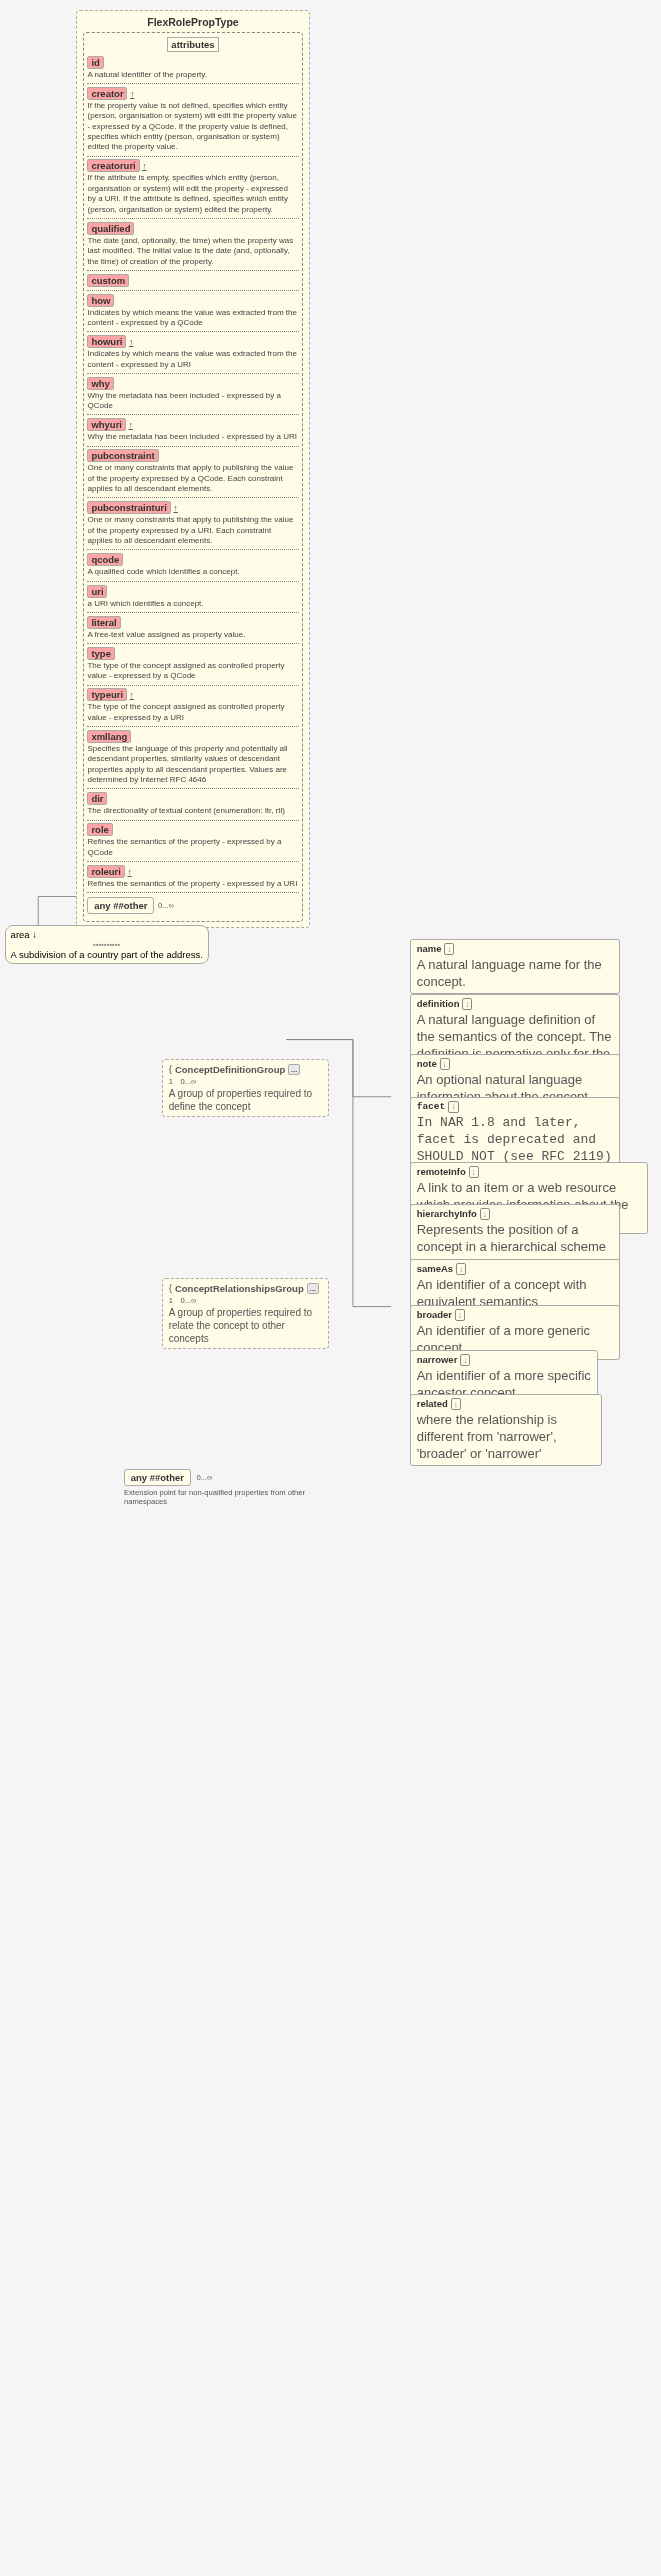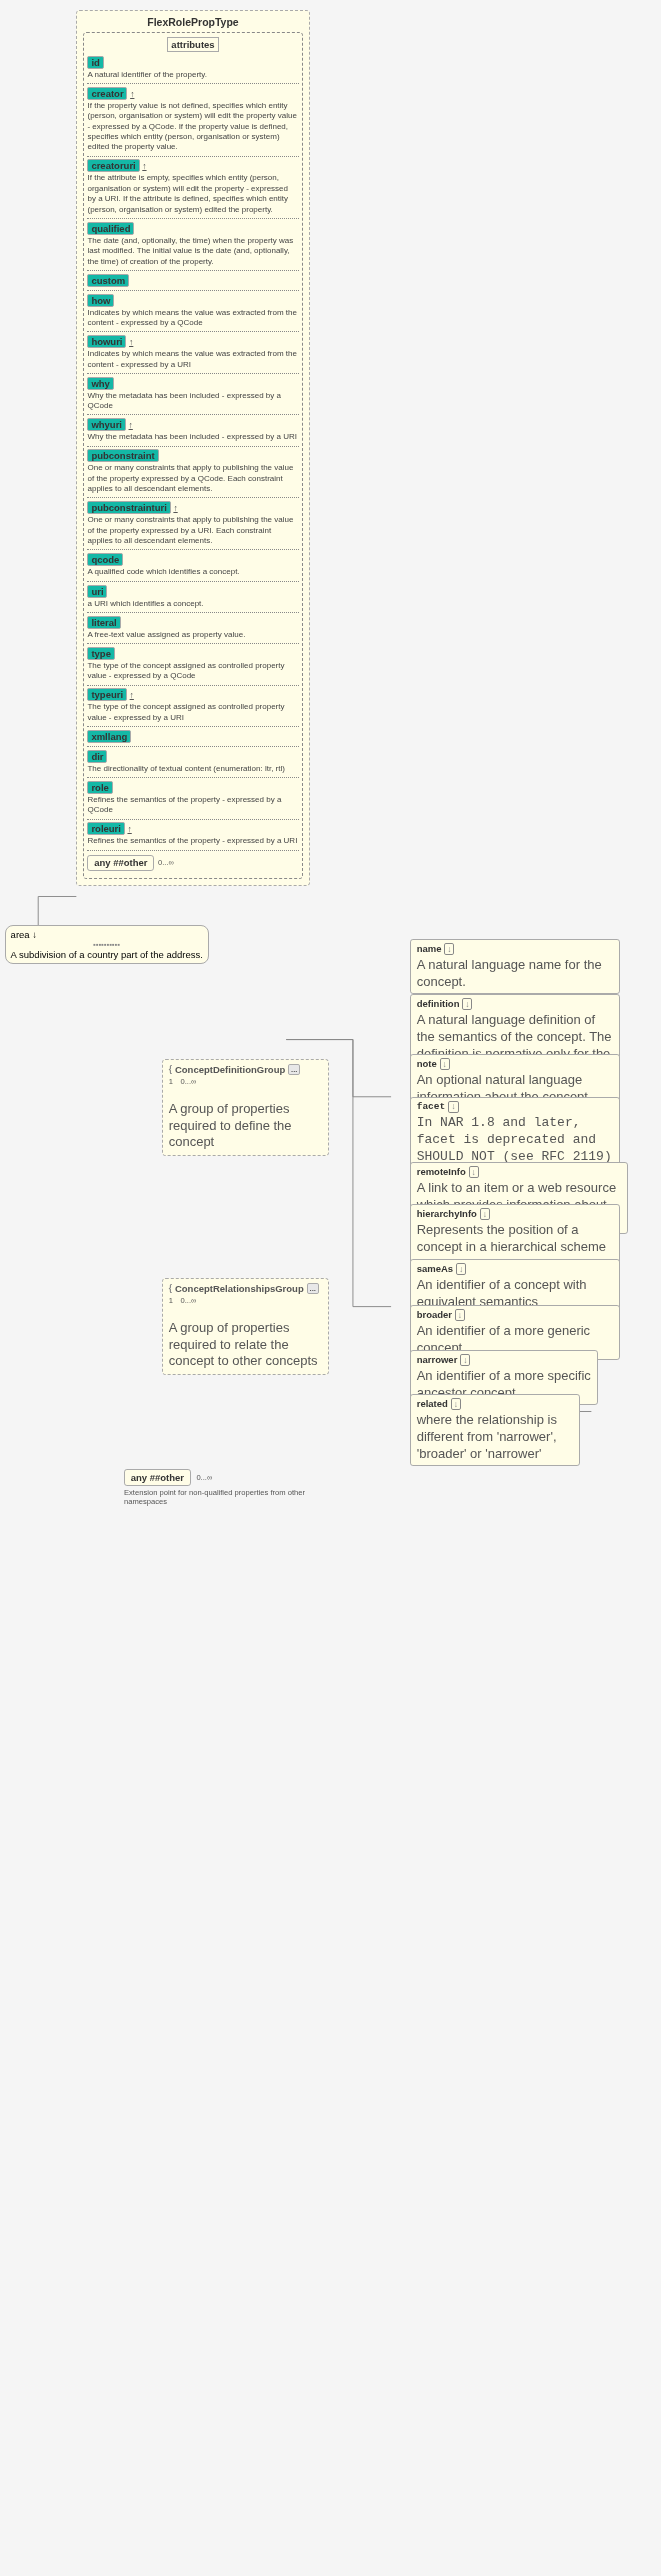--- a/index.html
+++ b/index.html
@@ -62,21 +62,21 @@
 
     .attr-item {
       margin: 2.9px 0;
     }
 
     .attr-name {
       font-size: 9.5px;
       font-weight: bold;
       color: #333;
       display: inline-block;
-      background: #14b8a6;
+      background: #fca5a5;
       border: 1px solid #aaa;
       padding: 0 2.9px;
       border-radius: 1.9px;
     }
 
     .attr-uri {
       font-size: 8.6px;
       color: #555;
       text-decoration: underline;
       cursor: pointer;
@@ -150,23 +150,23 @@
     .group-title {
       font-weight: bold;
       color: #555;
       font-size: 9.5px;
       display: flex;
       align-items: center;
       gap: 2.9px;
     }
 
     .group-desc {
-      font-size: 13px;
+      font-size: 10px;
       color: #555;
-      margin-top: 15px;
+      margin-top: 1px;
       line-height: 1.3;
     }
 
     
     .any-box {
       background: #fffde7;
       border: 1.4px solid #aaa;
       border-radius: 2.9px;
       padding: 1.9px 5.7px;
       font-size: 9.5px;
@@ -350,20 +350,21 @@
 
       <div class="attr-item">
         <span class="attr-name">typeuri</span>
         <span class="attr-uri"> ↑</span>
         <div class="attr-desc">The type of the concept assigned as controlled property value - expressed by a URI</div>
       </div>
       <div class="dotted-line"></div>
 
       <div class="attr-item">
         <span class="attr-name">xmllang</span>
+        <div class="attr-desc">Specifies the language of this property and potentially all descendant properties, similarity values of descendant properties apply to all descendant properties. Values are determined by Internet RFC 4646</div>
       </div>
       <div class="dotted-line"></div>
 
       <div class="attr-item">
         <span class="attr-name">dir</span>
         <div class="attr-desc">The directionality of textual content (enumeration: ltr, rtl)</div>
       </div>
       <div class="dotted-line"></div>
 
       <div class="attr-item">
@@ -435,21 +436,21 @@
   </div>
 
   <div style="position:absolute; left:410px; top:1097px; width:210px;font-family:Liberation Mono, monospace;" class="right-box">
     <div class="box-name">
       <span>facet</span>
       <span class="box-icon">↓</span>
     </div>
     <div class="box-desc">In NAR 1.8 and later, facet is deprecated and SHOULD NOT (see RFC 2119) be used; the 'related' property should be used instead (was: An intrinsic property of the concept.)</div>
   </div>
 
-  <div style="position:absolute; left:410px; top:1162px; width:218px;" class="right-box">
+  <div style="position:absolute; left:410px; top:1162px; width:238px;" class="right-box">
     <div class="box-name">
       <span>remoteInfo</span>
       <span class="box-icon">↓</span>
     </div>
     <div class="box-desc">A link to an item or a web resource which provides information about the concept.</div>
   </div>
 
   <div style="position:absolute; left:410px; top:1204px; width:210px;" class="right-box">
     <div class="box-name">
       <span>hierarchyInfo</span>
@@ -475,21 +476,21 @@
   </div>
 
   <div style="position:absolute; left:410px; top:1350px; width:188px;" class="right-box">
     <div class="box-name">
       <span>narrower</span>
       <span class="box-icon">↓</span>
     </div>
     <div class="box-desc">An identifier of a more specific ancestor concept</div>
   </div>
 
-  <div style="position:absolute; left:410px; top:1394px; width:170px;" class="right-box">
+  <div style="position:absolute; left:410px; top:1394px; width:192px;" class="right-box">
     <div class="box-name">
       <span>related</span>
       <span class="box-icon">↓</span>
     </div>
     <div class="box-desc">where the relationship is different from 'narrower', 'broader' or 'narrower'</div>
   </div>
 
   <div style="position:absolute; left:162px; top:1278px; width:167px;" class="group-box">
     <div class="group-title">
       <span style="font-size:8.6px;color:#888;">{</span>

